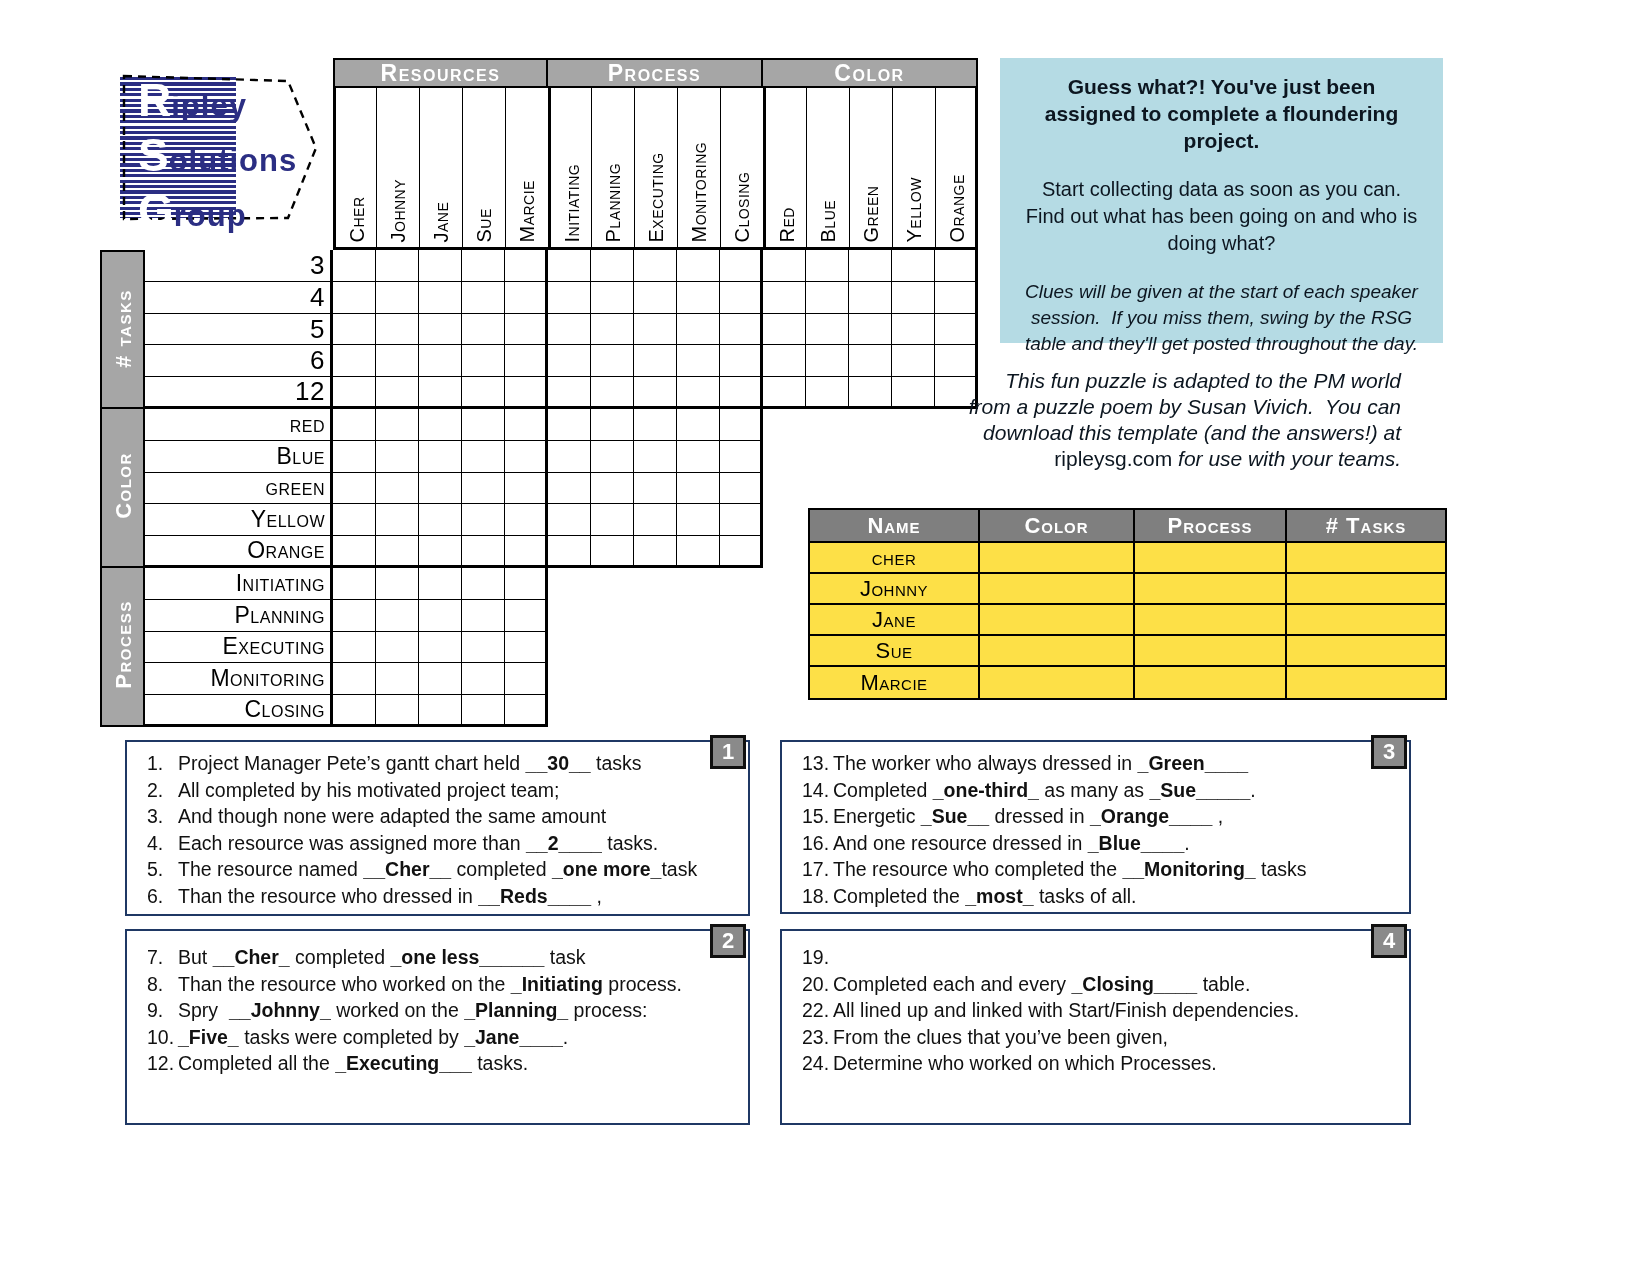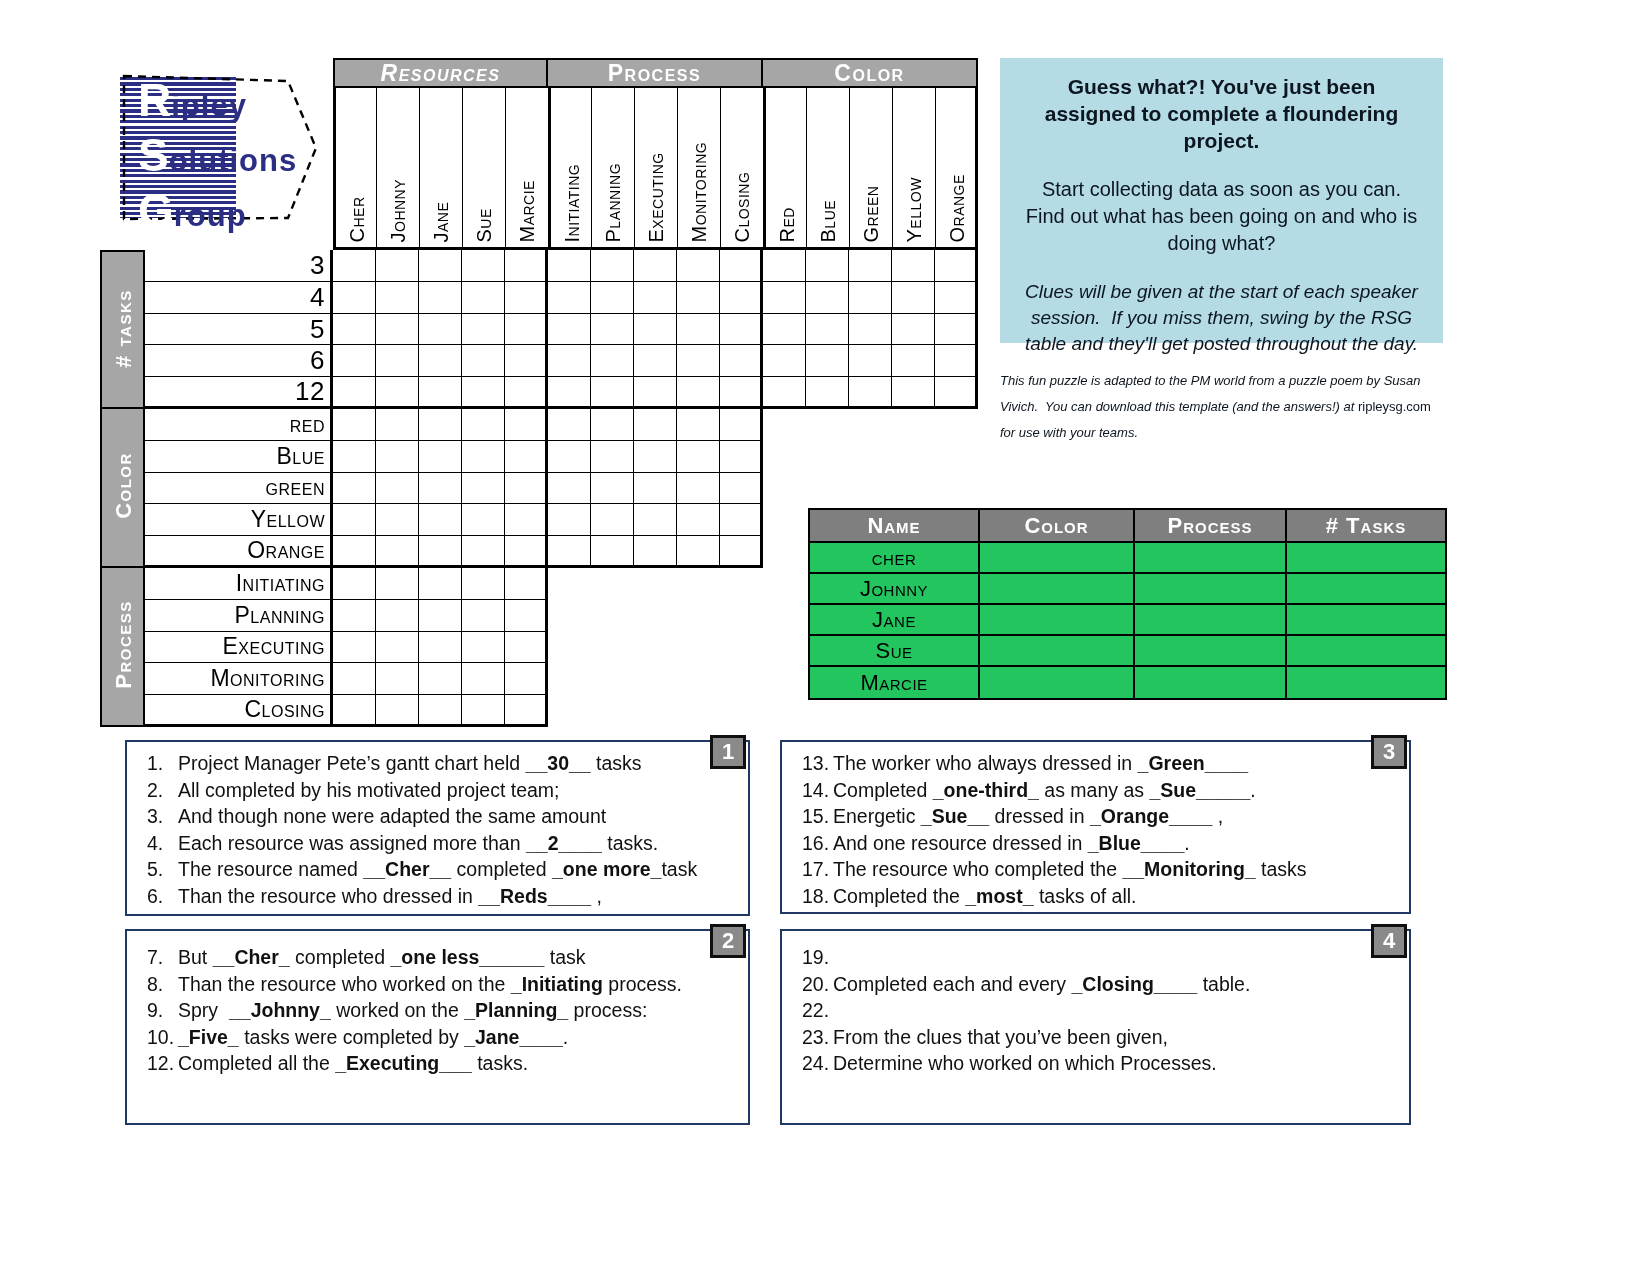--- a/index.html
+++ b/index.html
@@ -46,29 +46,29 @@
 
   
   #info-box { position:absolute; left:1000px; top:58px; width:443px; height:285px;
     background:var(--info-box-blue); color:#0c1620; text-align:center;
     display:flex; flex-direction:column; gap:22px; padding:15px 22px; }
   .info-head { font-weight:700; font-size:21px; line-height:27px; }
   .info-body { font-size:20px; line-height:27px; white-space:pre-wrap; }
   .info-note { font-style:italic; font-size:19px; line-height:26px; white-space:pre-wrap; }
 
   
-  #credit { position:absolute; left:1000px; top:368px; width:441px; 
-    font-size:13px; line-height:26px; color:#0c1620; white-space:pre-wrap; }
+  #credit { position:absolute; left:960px; top:368px; width:441px; text-align:right;
+    font-size:21px; line-height:26px; color:#0c1620; white-space:pre-wrap; }
   #credit .it { font-style:italic; }
   #credit .up { font-style:normal; }
 
   
   #answer-table { position:absolute; left:808px; top:508px; display:grid;
     grid-template-columns:170px 155px 152px 158px; grid-template-rows:33px repeat(5,31px);
-    border:2.4px solid #000; background:#22c55e; }
+    border:2.4px solid #000; background:#fde047; }
   .acell { border-right:2px solid #000; border-bottom:2px solid #000;
     display:flex; align-items:center; justify-content:center;
     font-variant:small-caps; font-size:22px; letter-spacing:0.5px; }
   .acell.lastcol { border-right:none; }
   .acell.lastrow { border-bottom:none; }
   .acell.th { background:var(--table-header-gray); color:#fff; font-weight:700; letter-spacing:1px; }
 
   
   .clue-box { position:absolute; background:#fff; border:2.2px solid var(--clue-border-navy);
     padding:8px 8px 0 20px; }
@@ -94,21 +94,21 @@
     <polygon points="6,4 170,9 198,76 170,146 6,147" fill="none" stroke="#000" stroke-width="2.4" stroke-dasharray="8 6"></polygon>
   </svg>
   <div class="logo-text">
       <div class="logo-line"><span class="ini">R</span><span class="rest">ipley</span></div>
       <div class="logo-line"><span class="ini">S</span><span class="rest">olutions</span></div>
       <div class="logo-line"><span class="ini">G</span><span class="rest">roup</span></div>
     </div>
 </div>
 
 <div id="logic-grid">
-    <div class="hband hb0" style="grid-area: 1 / 3 / auto / span 5; font-style: italic;">Resources</div>
+    <div class="hband hb0" style="grid-area: 1 / 3 / auto / span 5;">Resources</div>
     <div class="hband" style="grid-area: 1 / 8 / auto / span 5;">Process</div>
     <div class="hband" style="grid-area: 1 / 13 / auto / span 5;">Color</div>
     <div class="vcell gstart" style="grid-area: 2 / 3;">
       <span class="vtext">Cher</span>
     </div>
     <div class="vcell" style="grid-area: 2 / 4;">
       <span class="vtext">Johnny</span>
     </div>
     <div class="vcell" style="grid-area: 2 / 5;">
       <span class="vtext">Jane</span>
@@ -448,20 +448,21 @@
   <div class="clues">
       <div class="clue-line">
         <span class="num">19.</span>
       </div>
       <div class="clue-line">
         <span class="num">20.</span>
         <span class="ctext"><span>Completed each and every </span><span class="b">_Closing____</span><span> table.</span></span>
       </div>
       <div class="clue-line">
         <span class="num">22.</span>
+        <span class="ctext"><span>All lined up and linked with Start/Finish dependencies.</span></span>
       </div>
       <div class="clue-line">
         <span class="num">23.</span>
         <span class="ctext"><span>From the clues that you’ve been given,</span></span>
       </div>
       <div class="clue-line">
         <span class="num">24.</span>
         <span class="ctext"><span>Determine who worked on which Processes.</span></span>
       </div>
     </div>

